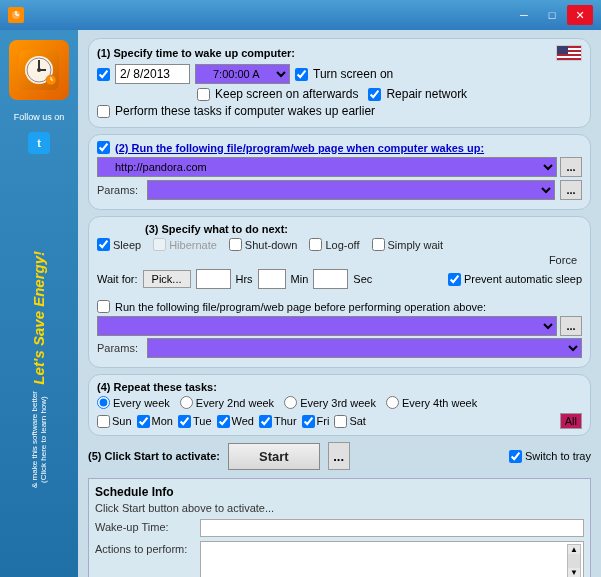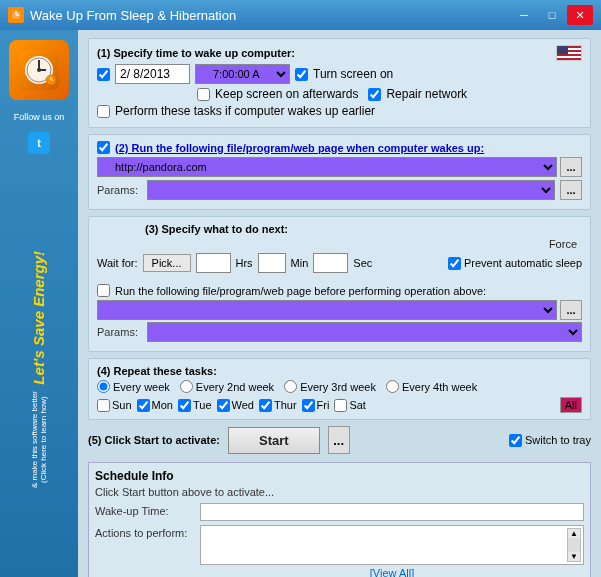--- a/index.html
+++ b/index.html
@@ -79,38 +79,37 @@
     .schedule-field-label { font-size: 11px; color: #333; min-width: 100px; padding-top: 2px; }
     .schedule-field-value { flex: 1; background: white; border: 1px solid #aaa; min-height: 18px; font-size: 11px; }
     .schedule-actions-value { flex: 1; background: white; border: 1px solid #aaa; min-height: 40px; font-size: 11px; position: relative; }
     .scroll-indicator { position: absolute; right: 2px; top: 2px; bottom: 2px; width: 14px; background: #ddd; border: 1px solid #bbb; display: flex; flex-direction: column; justify-content: space-between; }
     .scroll-up, .scroll-down { text-align: center; font-size: 8px; cursor: pointer; background: #e8e8e8; }
     .view-all-link { color: #0066cc; text-decoration: underline; cursor: pointer; font-size: 11px; padding: 2px; display: block; text-align: center; }
     
     
     .us-flag { width: 26px; height: 16px; background: #fff; position: relative; overflow: hidden; border: 1px solid #ccc; }
 
-    .section-border { border: 1px solid #b0c8d8; background: #d8e8f2; padding: 6px 8px; margin-bottom: 6px; border-radius: 2px; }
+    .section-border { border: 1px solid #b0c8d8; background: #d8e8f2; padding: 6px 8px; margin-bottom: 6px; border-radius: 12px; }
     
     .file-dropdown-row { display: flex; align-items: center; gap: 3px; margin-top: 3px; }
   </style>
 </head>
 <body>
 
 <div class="titlebar">
   <div class="titlebar-left">
     <div class="titlebar-icon">
       <svg width="14" height="14" viewBox="0 0 14 14">
         <circle cx="7" cy="7" r="6" fill="#ff8c00"></circle>
         <circle cx="7" cy="7" r="4" fill="white" opacity="0.3"></circle>
         <line x1="7" y1="7" x2="7" y2="3" stroke="white" stroke-width="1.5"></line>
         <line x1="7" y1="7" x2="10" y2="7" stroke="white" stroke-width="1.5"></line>
       </svg>
     </div>
-    <span>Wake Up From Sleep &amp; Hibernation</span>
   </div>
   <div class="titlebar-buttons">
     <div class="titlebar-btn">─</div>
     <div class="titlebar-btn">□</div>
     <div class="titlebar-btn close">✕</div>
   </div>
 </div>
 
 <div class="main-layout">
 
@@ -206,20 +205,42 @@
           <option></option>
         </select>
         <div class="dots-btn">...</div>
       </div>
     </div>
 
     <div class="section section-border">
       <div class="row">
         <span style="font-weight:bold;font-size:11px;padding-left:48px;">(3) Specify what to do next:</span>
       </div>
+      <div class="checkbox-row" style="margin-top:3px;">
+        <div class="checkbox-item">
+          <input type="checkbox" checked="" style="">
+          <label class="checkbox-label">Sleep</label>
+        </div>
+        <div class="checkbox-item">
+          <input type="checkbox" disabled="" style="">
+          <label class="checkbox-label disabled">Hibernate</label>
+        </div>
+        <div class="checkbox-item">
+          <input type="checkbox" style="">
+          <label class="checkbox-label">Shut-down</label>
+        </div>
+        <div class="checkbox-item">
+          <input type="checkbox" style="">
+          <label class="checkbox-label">Log-off</label>
+        </div>
+        <div class="checkbox-item">
+          <input type="checkbox" style="">
+          <label class="checkbox-label">Simply wait</label>
+        </div>
+      </div>
       <div class="row" style="margin-top:3px;justify-content:flex-end;padding-right:5px;">
         <label class="checkbox-label">Force</label>
       </div>
       <div class="wait-for-row">
         <label style="font-size:11px;">Wait for:</label>
         <button class="pick-btn">Pick...</button>
         <input type="text" class="small-input" value="" style="">
         <span style="font-size:11px;">Hrs</span>
         <input type="text" style="width: 28px;">
         <span style="font-size:11px;">Min</span>

